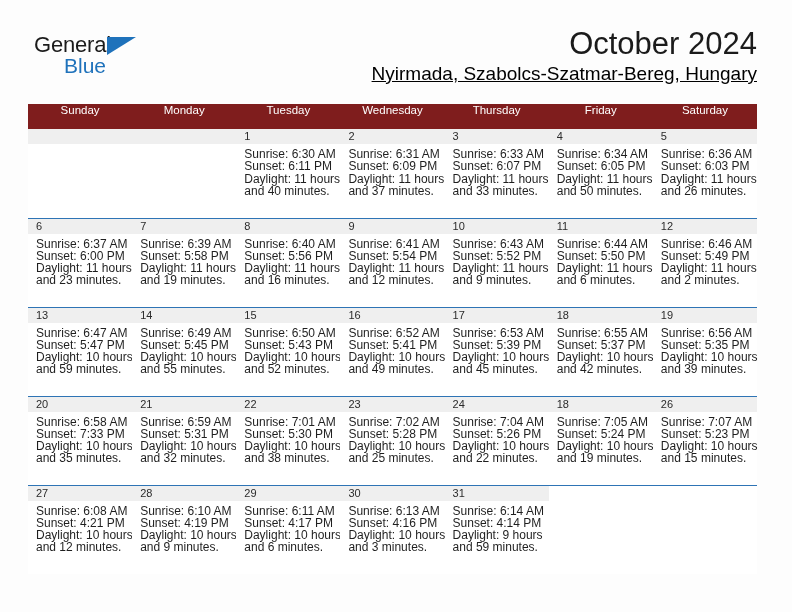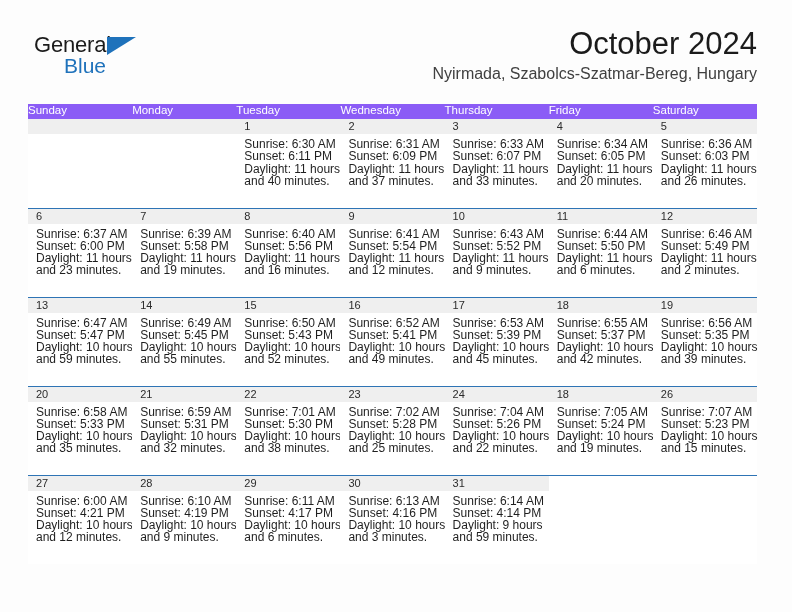--- a/index.html
+++ b/index.html
@@ -67,49 +67,50 @@
     top: 0;
     text-align: right;
   }
   .cal-title {
     font-size: 31px;
     color: #1b1b1b;
     line-height: 32px;
     white-space: nowrap;
   }
   .cal-sub {
-    font-size: 16px;
-    color: #404040;
+    font-size: 19px;
+    color: #000000;
     line-height: 20px;
     margin-top: 4px;
     white-space: nowrap;
+    text-decoration: underline;
   }
 
   
   .calendar {
     position: absolute;
     left: 28px;
     top: 104px;
     width: 729px;
     border-collapse: collapse;
     table-layout: fixed;
   }
   .calendar th,
   .calendar td {
     width: 104.14px;
     padding: 0;
     vertical-align: top;
   }
   thead th {
-    background: #8b5cf6;
+    background: #7f1d1d;
     color: #ffffff;
     font-size: 11.5px;
     font-weight: normal;
-    text-align: left;
-    height: 15px;
+    text-align: center;
+    height: 25px;
     padding: 3px 0 3px 8px;
     line-height: 13px;
   }
   tbody tr {
     height: 89px;
   }
   tbody td {
     height: 89px;
     border-top: 1.2px solid #2e74b5;
     background: #ffffff;
@@ -221,21 +222,21 @@
               </div>
             </div>
           </td>
           <td>
             <div class="cell">
               <div class="daynum-band">4</div>
               <div class="info">
                 <div>Sunrise: 6:34 AM</div>
                 <div>Sunset: 6:05 PM</div>
                 <div>Daylight: 11 hours</div>
-                <div>and 20 minutes.</div>
+                <div>and 50 minutes.</div>
               </div>
             </div>
           </td>
           <td>
             <div class="cell">
               <div class="daynum-band">5</div>
               <div class="info">
                 <div>Sunrise: 6:36 AM</div>
                 <div>Sunset: 6:03 PM</div>
                 <div>Daylight: 11 hours</div>
@@ -401,21 +402,21 @@
               </div>
             </div>
           </td>
         </tr>
         <tr>
           <td>
             <div class="cell">
               <div class="daynum-band">20</div>
               <div class="info">
                 <div>Sunrise: 6:58 AM</div>
-                <div>Sunset: 5:33 PM</div>
+                <div>Sunset: 7:33 PM</div>
                 <div>Daylight: 10 hours</div>
                 <div>and 35 minutes.</div>
               </div>
             </div>
           </td>
           <td>
             <div class="cell">
               <div class="daynum-band">21</div>
               <div class="info">
                 <div>Sunrise: 6:59 AM</div>
@@ -479,21 +480,21 @@
                 <div>and 15 minutes.</div>
               </div>
             </div>
           </td>
         </tr>
         <tr>
           <td>
             <div class="cell">
               <div class="daynum-band">27</div>
               <div class="info">
-                <div>Sunrise: 6:00 AM</div>
+                <div>Sunrise: 6:08 AM</div>
                 <div>Sunset: 4:21 PM</div>
                 <div>Daylight: 10 hours</div>
                 <div>and 12 minutes.</div>
               </div>
             </div>
           </td>
           <td>
             <div class="cell">
               <div class="daynum-band">28</div>
               <div class="info">

